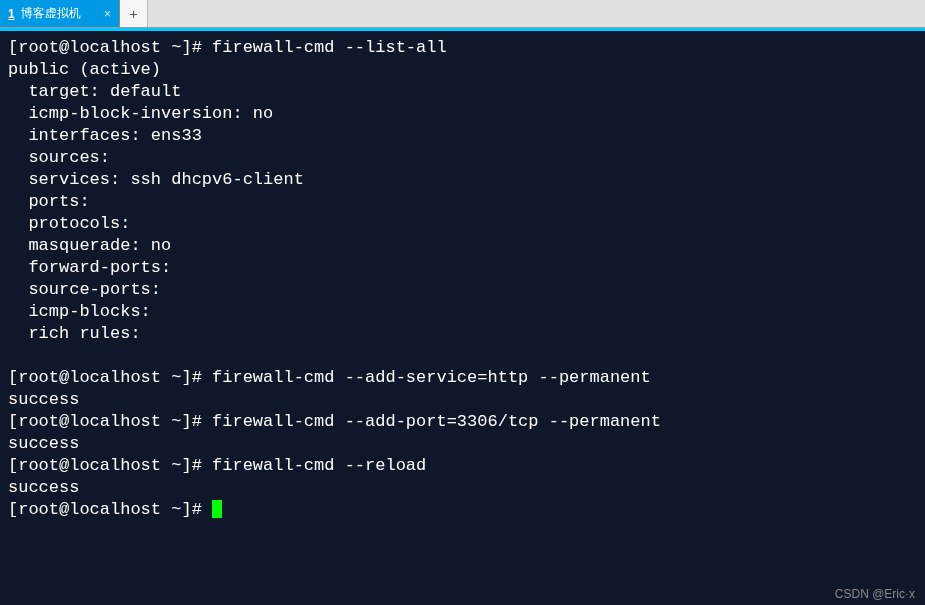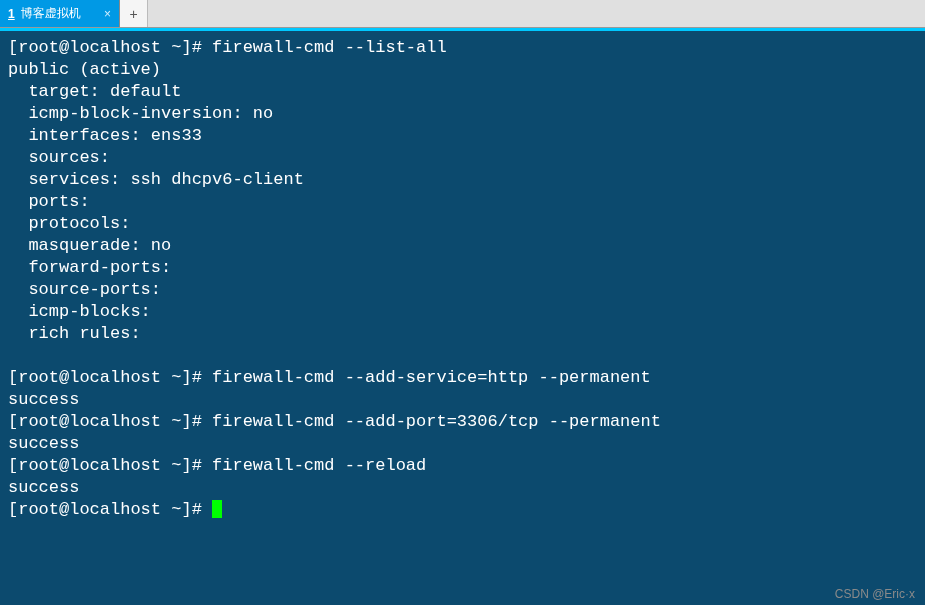--- a/index.html
+++ b/index.html
@@ -49,21 +49,21 @@
       justify-content: center;
       font-size: 14px;
       border-right: 1px solid #bbb;
       cursor: pointer;
     }
     .highlight-bar {
       height: 3px;
       background: #00c8ff;
     }
     .terminal {
-      background: #0c4a6e;
+      background: #0f172a;
       color: #fff;
       font-family: "Consolas", "Courier New", monospace;
       font-size: 17px;
       line-height: 22px;
       padding: 6px 8px;
       height: calc(605px - 28px - 3px);
       white-space: pre;
       position: relative;
     }
     .cursor {

